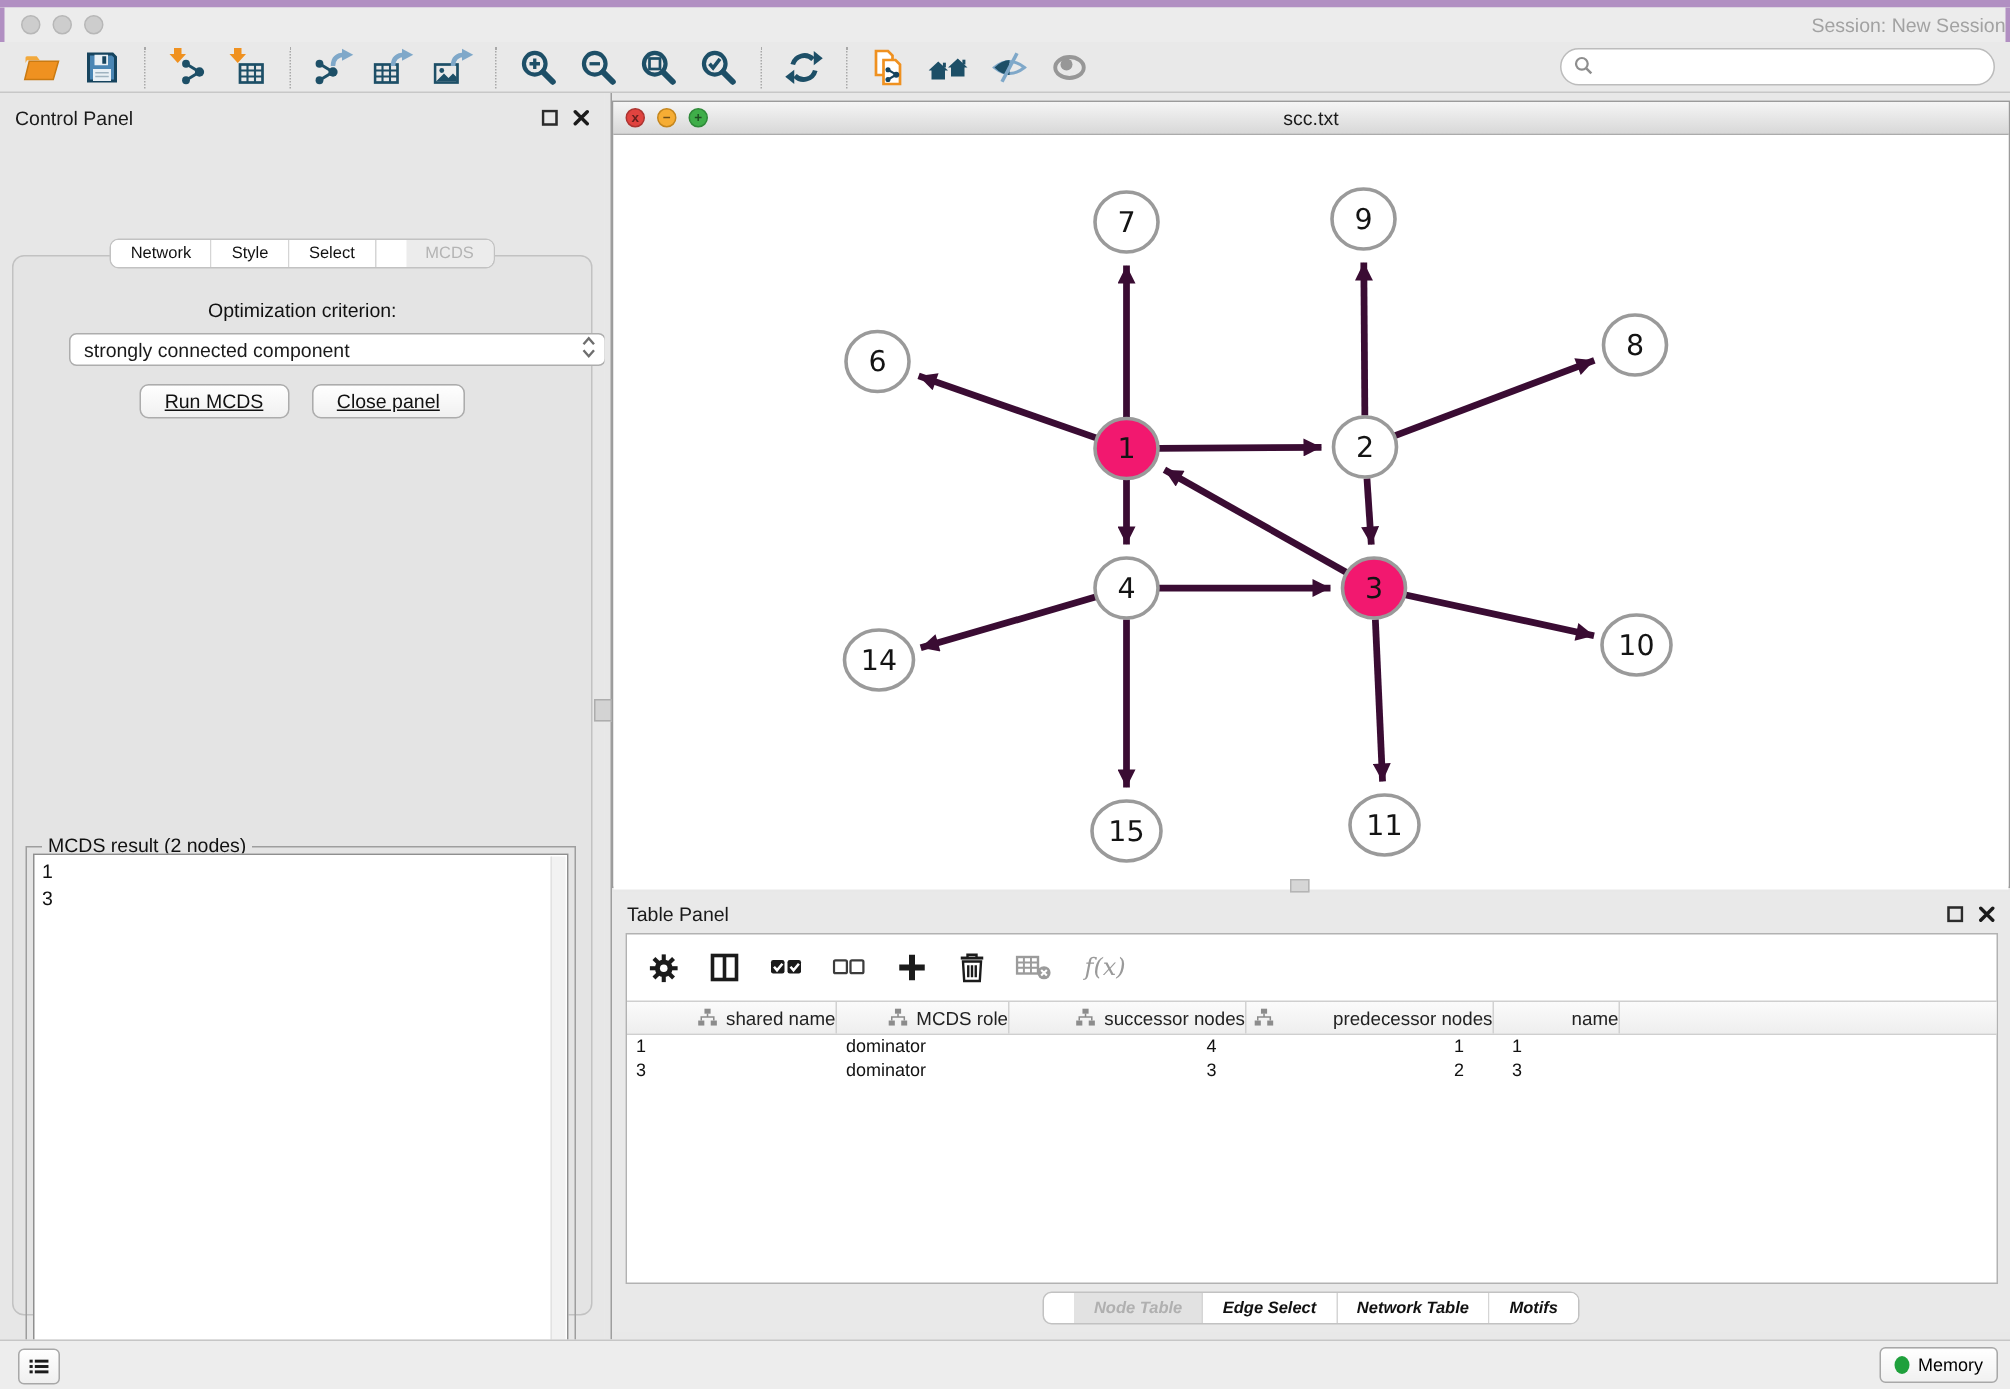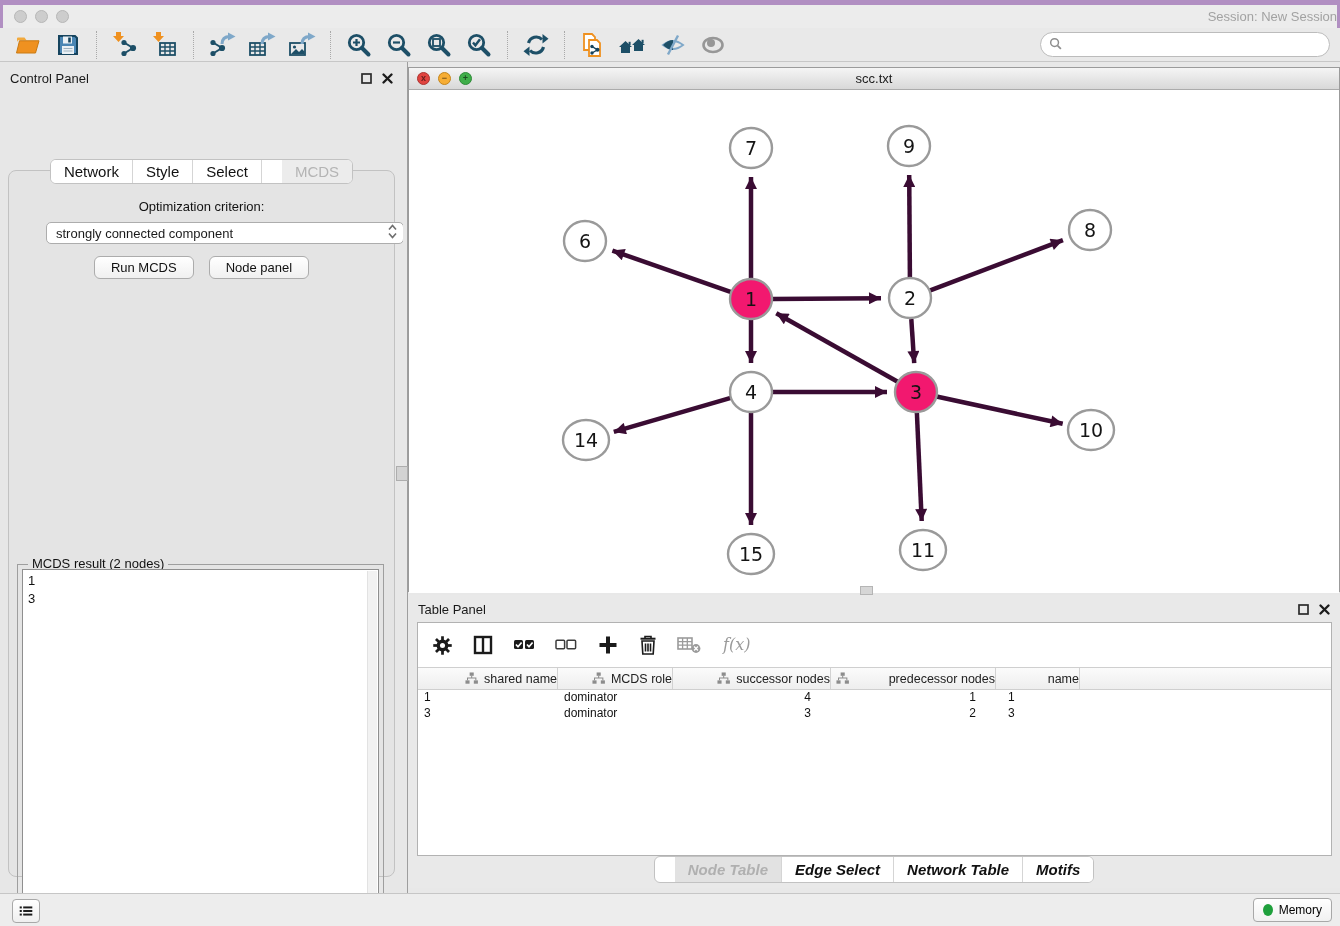--- a/index.html
+++ b/index.html
@@ -23,32 +23,32 @@
     border-radius:13px;display:flex;align-items:center;padding-left:8px;box-sizing:border-box;gap:5px;}
   .search-box input{border:none;outline:none;flex:1;height:20px;font-size:13px;background:transparent;font-family:"Liberation Sans",sans-serif;}
   
   .cp{position:absolute;left:0;top:62px;width:403px;height:831px;background:#E7E7E7;}
   .panel-head{height:26px;display:flex;align-items:center;padding:0 10px;}
   .panel-head .ttl{margin-top:6px;}
   .head-icons{margin-left:auto;display:flex;gap:10px;align-items:center;margin-top:6px;}
   .icon-btn{background:none;border:none;padding:0;display:flex;cursor:pointer;}
   .cp-tabs{position:absolute;left:0;right:0;top:97px;display:flex;justify-content:center;z-index:2;}
   .tabgroup{display:flex;background:#fff;border:1px solid #C2C2C2;border-radius:6px;overflow:hidden;}
-  .tab{padding:3px 13px;font-size:15px;color:#111;border-right:1px solid #D5D5D5;cursor:pointer;background:#fff;}
+  .tab{padding:3px 13px;font-size:11px;color:#111;border-right:1px solid #D5D5D5;cursor:pointer;background:#fff;}
   .tab:last-child{border-right:none;}
   .tab.sel{color:#B4B4B4;background:#ECECEC;margin-left:20px;}
   .cp-inner{position:absolute;left:8px;right:8px;top:108px;bottom:16px;background:#E4E4E4;
     border:1px solid #C2C2C2;border-radius:8px;}
   .opt-label{position:absolute;top:28px;left:0;right:0;text-align:center;color:#111;}
   .dropdown{position:absolute;top:51px;left:37px;width:358px;height:22px;background:#fff;border:1px solid #ADADAD;
     border-radius:5px;display:flex;align-items:center;box-sizing:border-box;padding:0 6px 0 9px;cursor:pointer;}
   .dd-text{flex:1;}
   .btn-row{position:absolute;top:85px;left:0;right:0;display:flex;justify-content:center;gap:15px;}
   .aqua-btn{height:23px;padding:0 16px;background:linear-gradient(#ffffff,#f0f0f0);border:1px solid #ACACAC;
-    border-radius:6px;font-size:13px;font-family:"Liberation Sans",sans-serif;color:#111;cursor:pointer;}
+    border-radius:6px;font-size:13px;font-family:"Liberation Sans",sans-serif;color:#111;cursor:pointer;text-decoration:underline;}
   .groupbox{position:absolute;left:8px;right:10px;top:393px;height:367px;border:1px solid #9E9E9E;}
   .gb-label{position:absolute;top:-9px;left:10px;background:#E4E4E4;padding:0 4px;color:#111;}
   .result-area{position:absolute;inset:4px;background:#fff;border:1px solid #8F8F8F;overflow:hidden;}
   .result-text{padding:2px 0 0 5px;line-height:18px;color:#111;}
   .scrolltrack{position:absolute;right:1px;top:1px;bottom:1px;width:9px;background:#F2F2F2;border-left:1px solid #E2E2E2;}
   
   .vsplit{position:absolute;left:403px;top:62px;width:5px;height:831px;background:#E7E7E7;border-right:1px solid #9E9E9E;box-sizing:border-box;}
   .grip-v{position:absolute;left:396px;top:466px;width:10px;height:13px;background:#D3D3D3;border:1px solid #ADADAD;z-index:3;}
   .grip-h{position:absolute;left:860px;top:586px;width:11px;height:7px;background:#D6D6D6;border:1px solid #B5B5B5;z-index:3;}
   
@@ -303,21 +303,21 @@
     <div class="cp-inner">
       <div class="opt-label">Optimization criterion:</div>
       <div class="dropdown">
         <span class="dd-text">strongly connected component</span>
         <span id="dd-stepper"><svg width="9" height="15" viewBox="0 0 9 15">
               <path d="M1 5.5 L4.5 1.5 L8 5.5 M1 9.5 L4.5 13.5 L8 9.5" fill="none" stroke="#6E6E6E" stroke-width="1.6"></path>
             </svg></span>
       </div>
       <div class="btn-row">
         <button class="aqua-btn">Run MCDS</button>
-        <button class="aqua-btn">Node panel</button>
+        <button class="aqua-btn">Close panel</button>
       </div>
       <div class="groupbox">
         <span class="gb-label">MCDS result (2 nodes)</span>
         <div class="result-area">
           <div class="result-text" id="result-lines">
               <div>1</div>
               <div>3</div>
             </div>
           <div class="scrolltrack"></div>
         </div>

